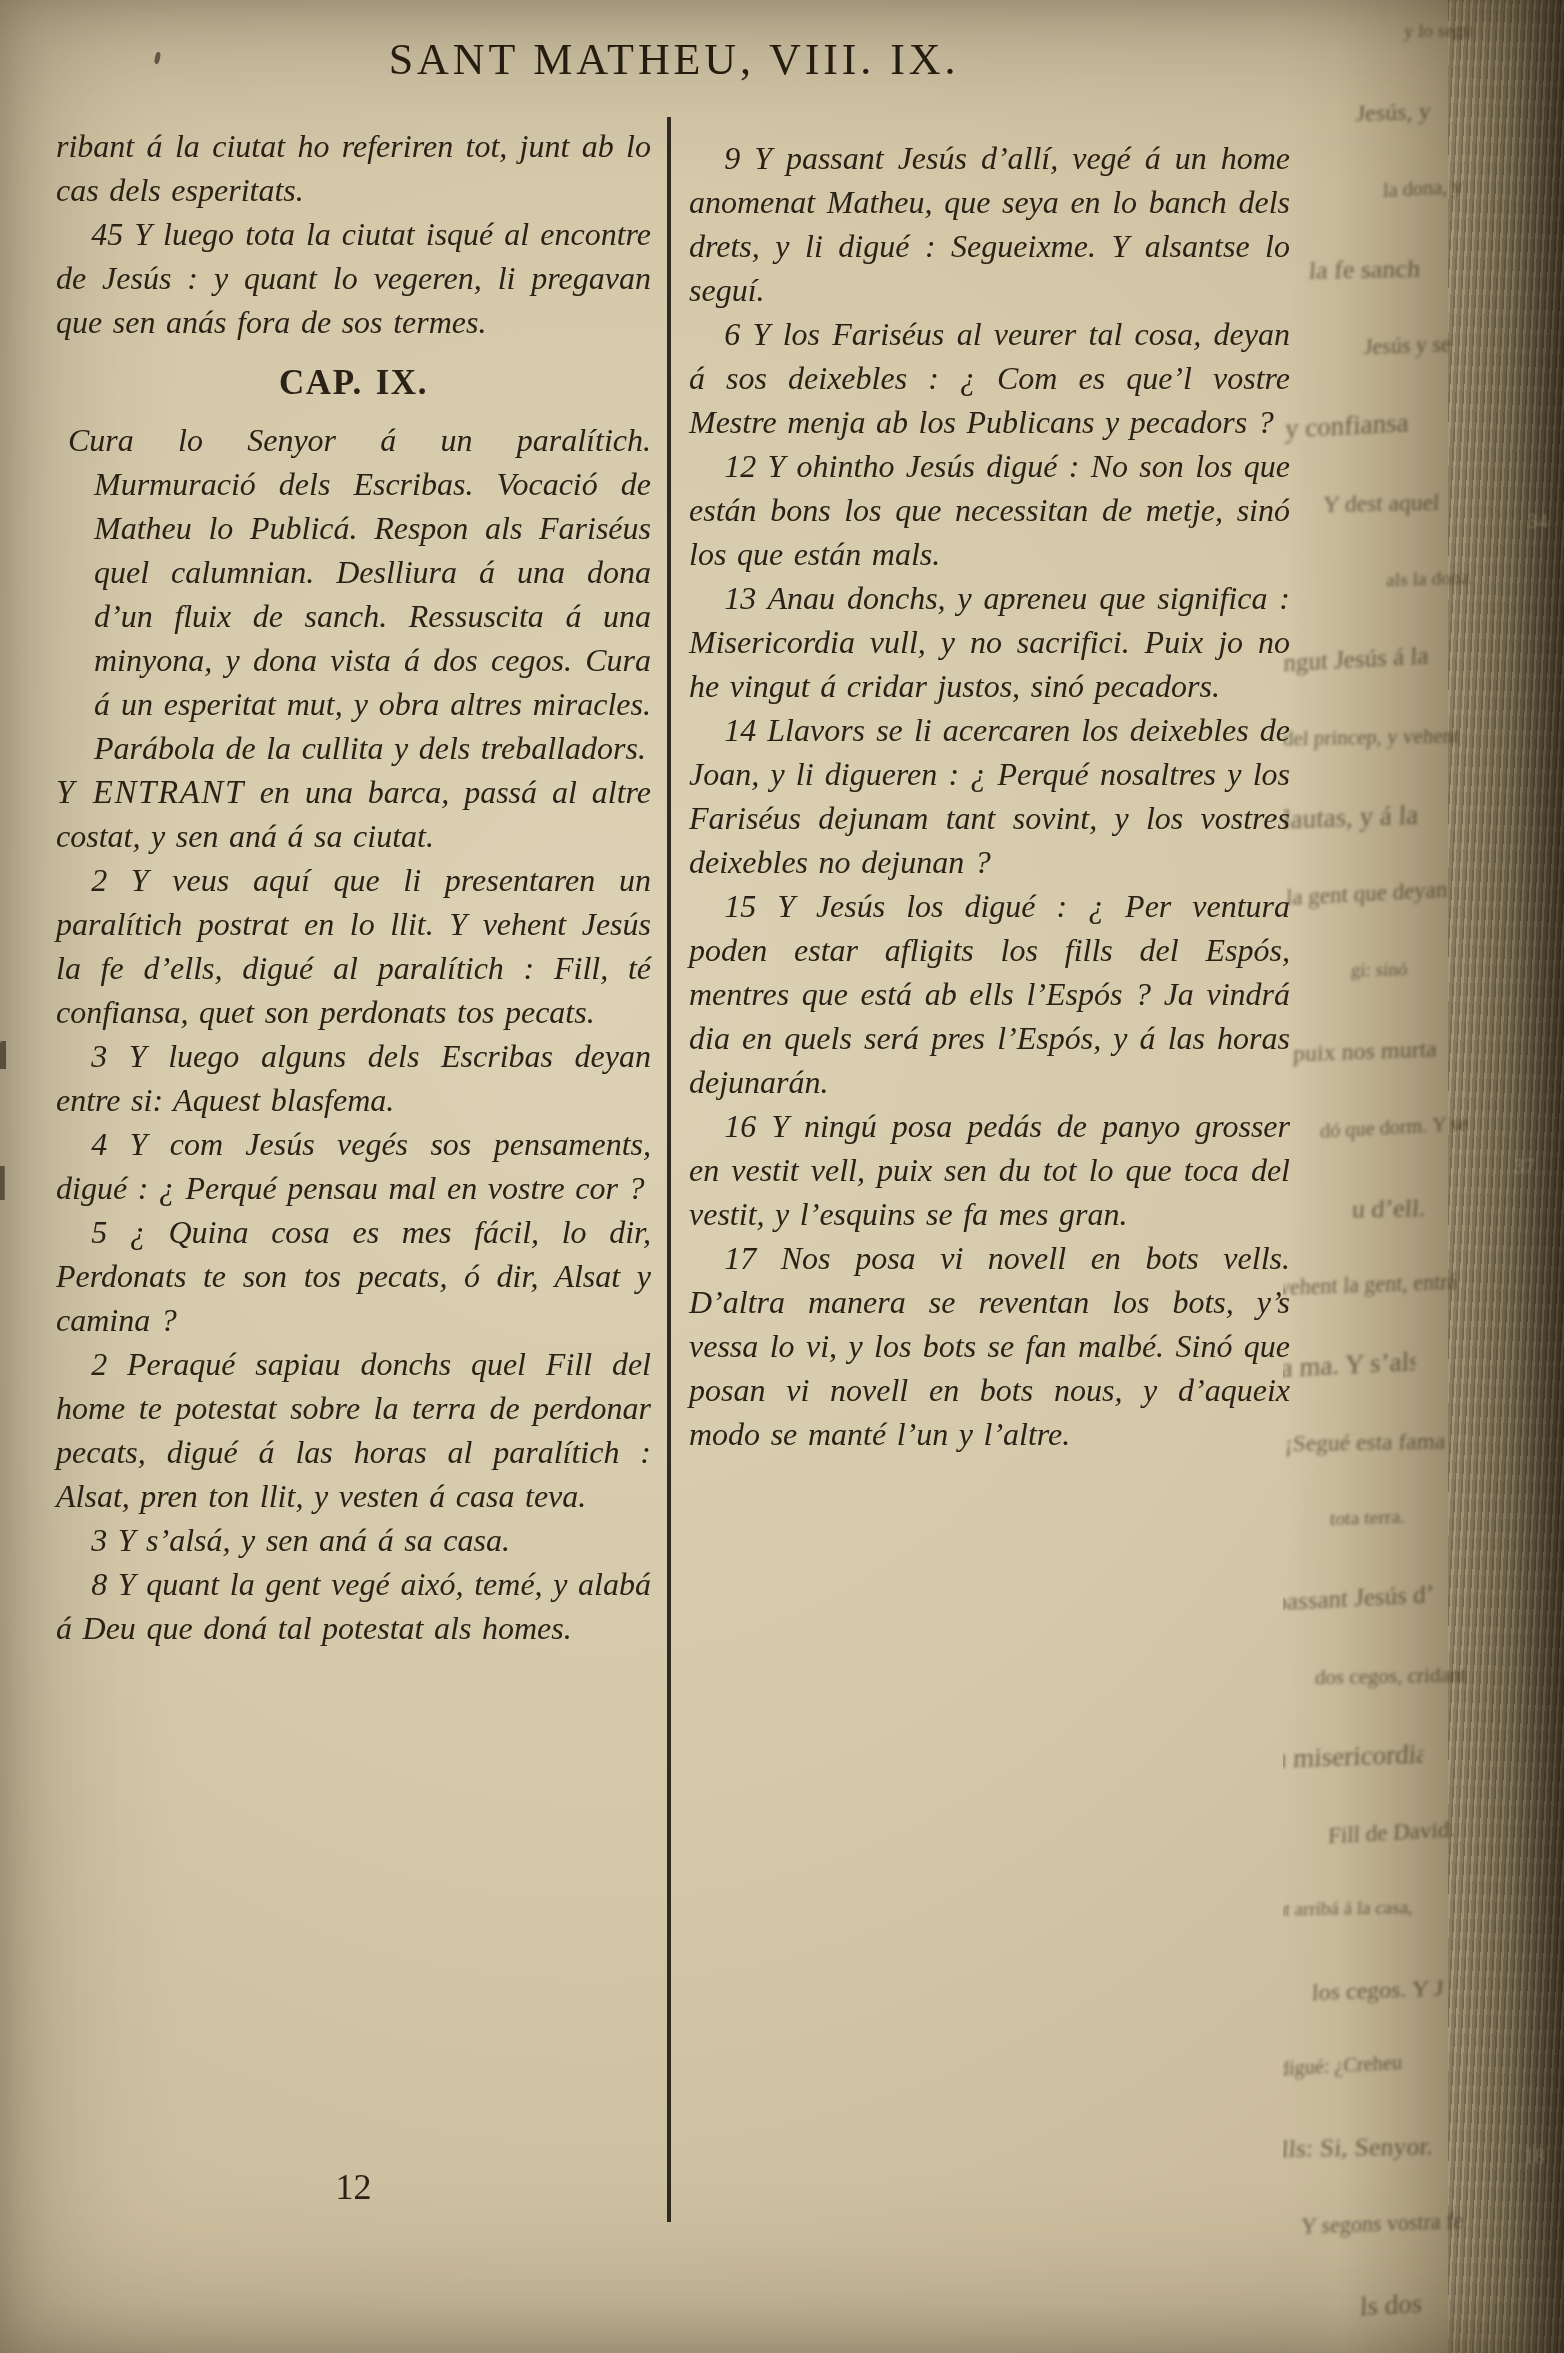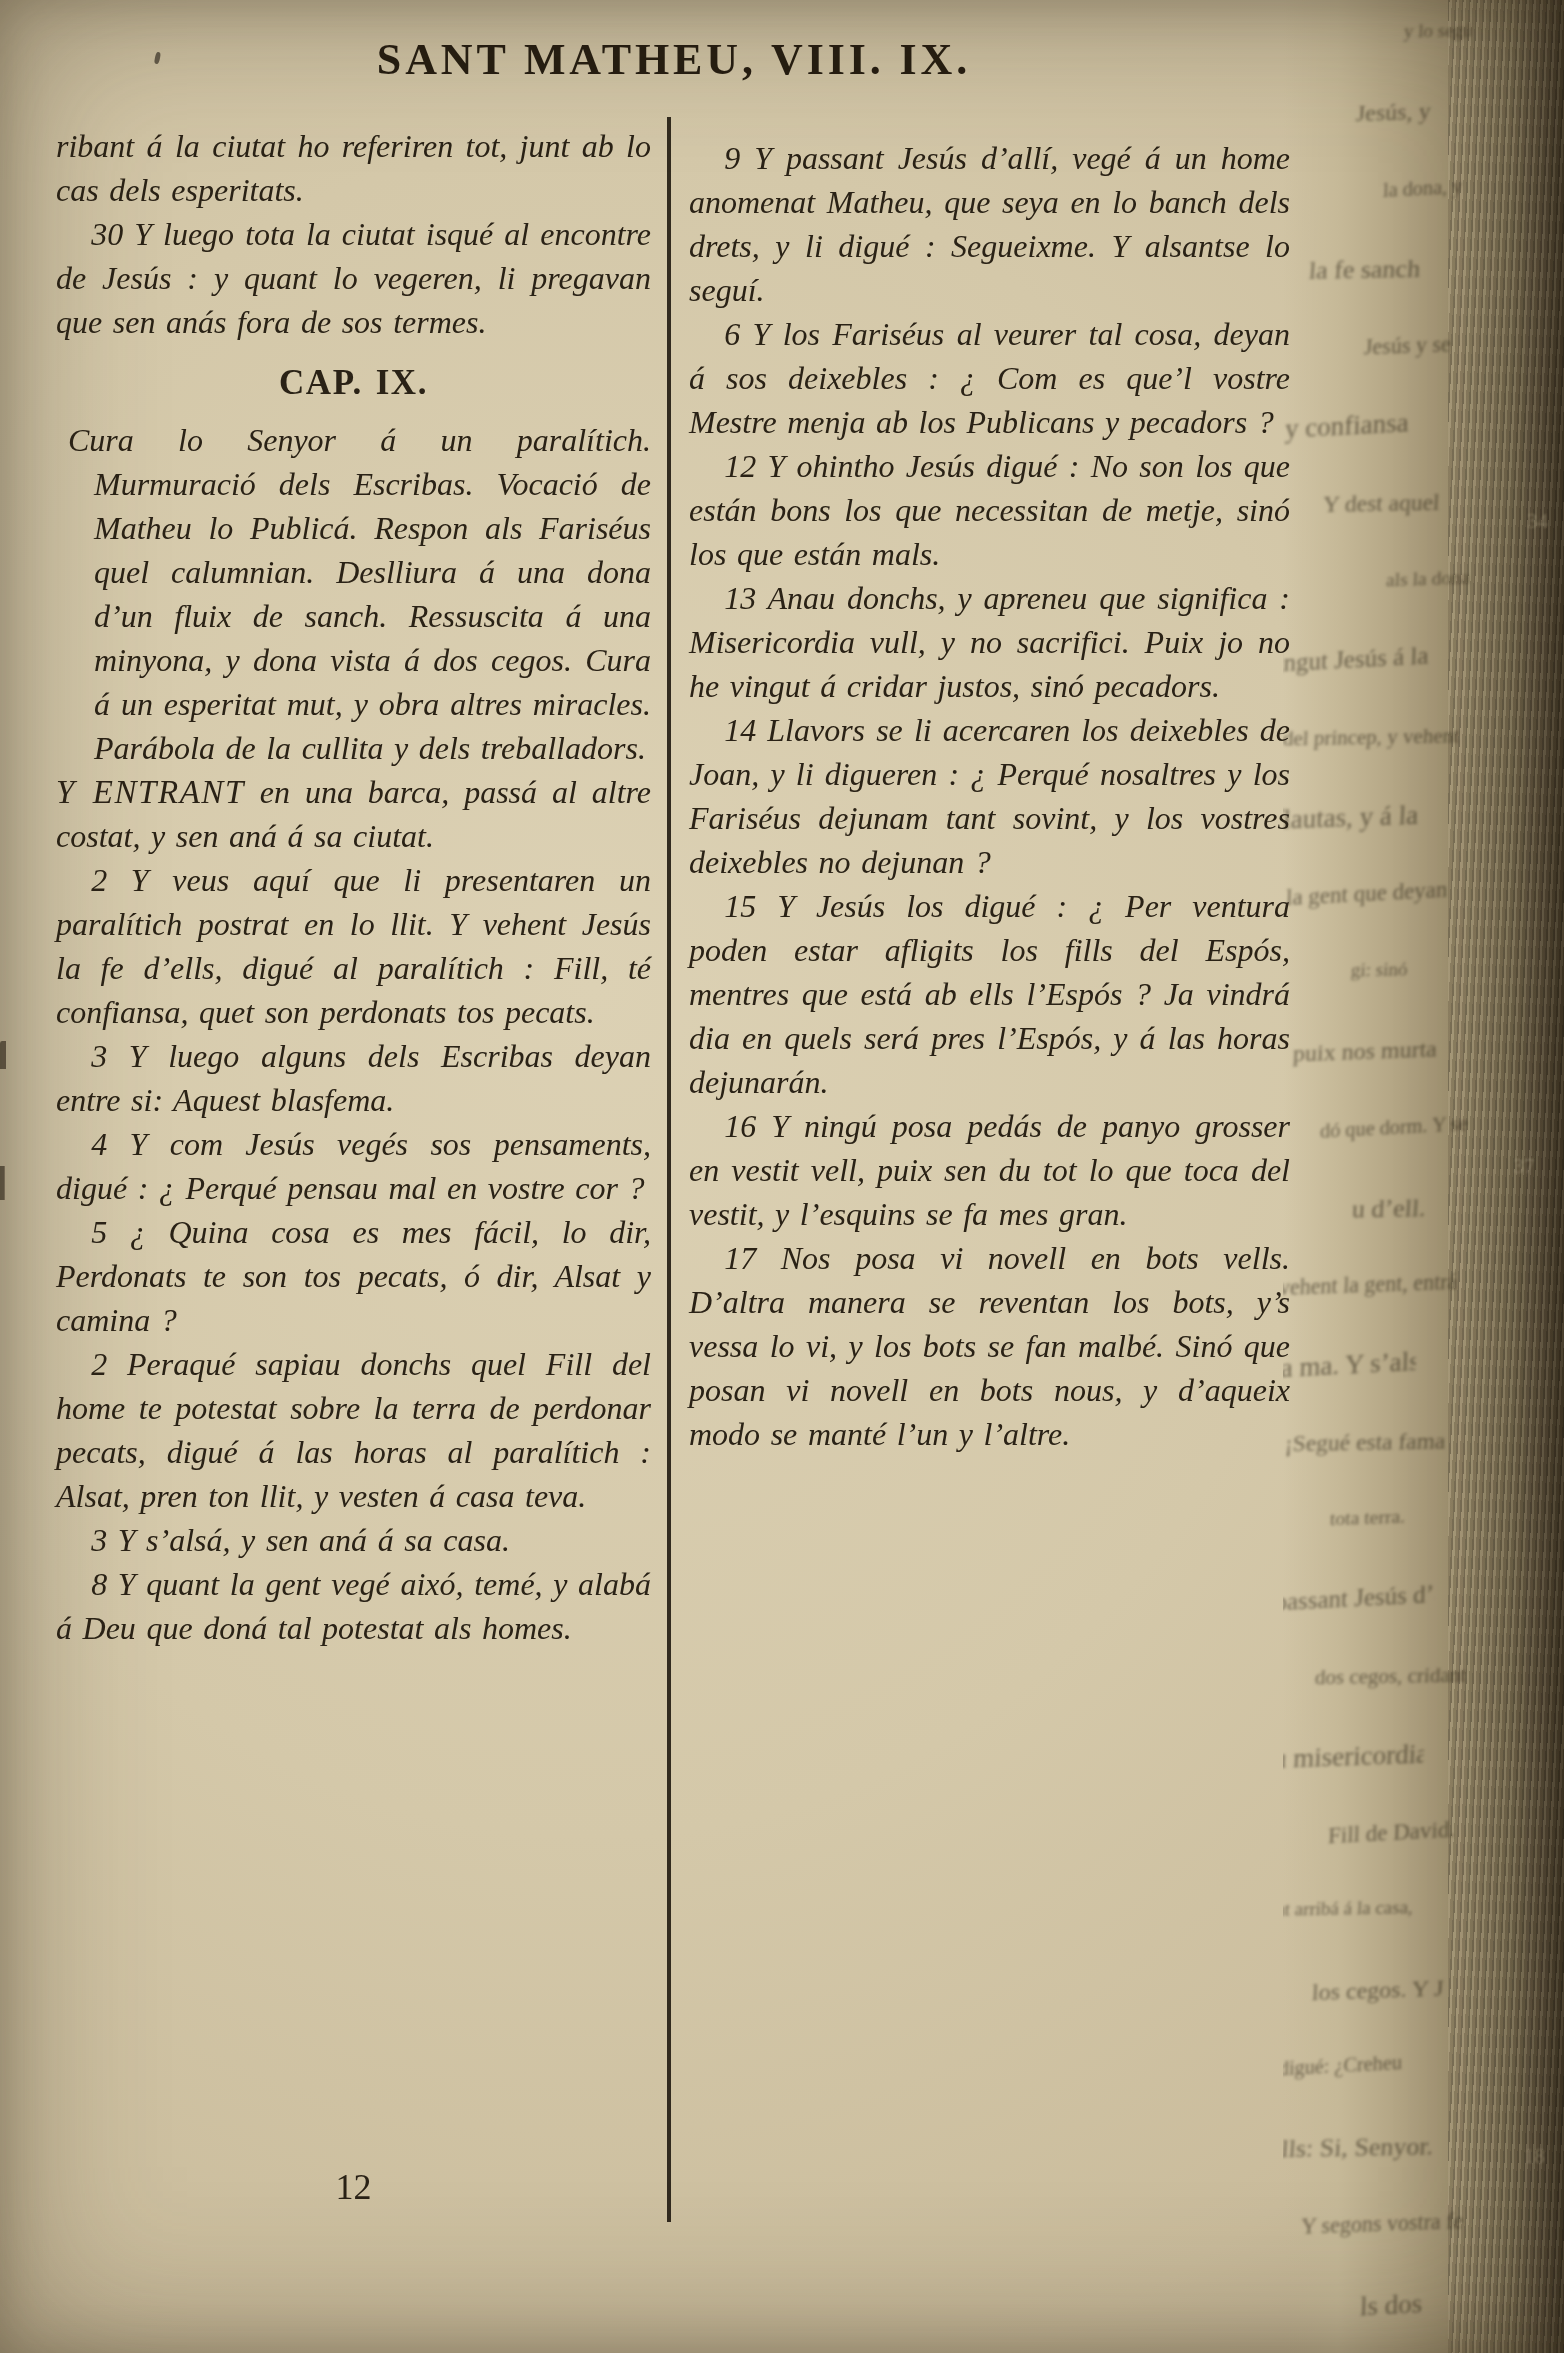--- a/index.html
+++ b/index.html
@@ -11,21 +11,21 @@
     color:var(--ink,#2a2216);
     background:radial-gradient(120% 90% at 38% 42%, #dcd1b4 0%, #d4c8a9 40%, #cabc9c 68%, #b8a98a 88%, #a3946f 100%);
   }
   .page::after{
     content:"";position:absolute;inset:0;pointer-events:none;
     box-shadow:inset 0 0 156px rgba(58,47,28,0.45), inset 0 0 47px rgba(58,47,28,0.25);
   }
   
   .header{
     position:absolute;top:34px;left:56px;width:1236px;margin:0;
-    text-align:center;font-size:44px;font-weight:700;letter-spacing:3.9px;
+    text-align:center;font-size:44px;font-weight:400;letter-spacing:3.9px;
     color:#241c10;
   }
   
   .col{position:absolute;top:124px;font-size:32px;line-height:44px;word-spacing:.08em;}
   .col p{margin:0;text-align:justify;font-style:italic;}
   .col-left{left:56px;width:595px;}
   .col-right{left:689px;width:601px;margin-top:12px;}
   .cont{text-indent:0;}
   .verse{text-indent:1.1em;}
   .chap{
@@ -129,21 +129,21 @@
 
   <div class="left-marks"></div>
   <div class="speck"></div>
 
   <h1 class="header">SANT MATHEU, VIII. IX.</h1>
 
   <div class="divider"></div>
 
   <div class="col col-left">
     <p class="cont">ribant á la ciutat ho referiren tot, junt ab lo cas dels esperitats.</p>
-    <p class="verse">30 Y luego tota la ciutat isqué al encontre de Jesús : y quant lo vegeren, li pregavan que sen anás fora de sos termes.</p>
+    <p class="verse">45 Y luego tota la ciutat isqué al encontre de Jesús : y quant lo vegeren, li pregavan que sen anás fora de sos termes.</p>
     <h2 class="chap">CAP. IX.</h2>
     <p class="summary">Cura lo Senyor á un paralítich. Murmuració dels Escribas. Vocació de Matheu lo Publicá. Respon als Fariséus quel calumnian. Deslliura á una dona d’un fluix de sanch. Ressuscita á una minyona, y dona vista á dos cegos. Cura á un esperitat mut, y obra altres miracles. Parábola de la cullita y dels treballadors.</p>
     <p class="opening"><span class="lead">Y ENTRANT</span> <span>en una barca, passá al altre costat, y sen aná á sa ciutat.</span></p>
     <p class="verse">2 Y veus aquí que li presentaren un paralítich postrat en lo llit. Y vehent Jesús la fe d’ells, digué al paralítich : Fill, té confiansa, quet son perdonats tos pecats.</p>
     <p class="verse">3 Y luego alguns dels Escribas deyan entre si: Aquest blasfema.</p>
     <p class="verse">4 Y com Jesús vegés sos pensaments, digué : ¿ Perqué pensau mal en vostre cor ?</p>
     <p class="verse">5 ¿ Quina cosa es mes fácil, lo dir, Perdonats te son tos pecats, ó dir, Alsat y camina ?</p>
     <p class="verse">2 Peraqué sapiau donchs quel Fill del home te potestat sobre la terra de perdonar pecats, digué á las horas al paralítich : Alsat, pren ton llit, y vesten á casa teva.</p>
     <p class="verse">3 Y s’alsá, y sen aná á sa casa.</p>
     <p class="verse">8 Y quant la gent vegé aixó, temé, y alabá á Deu que doná tal potestat als homes.</p>

